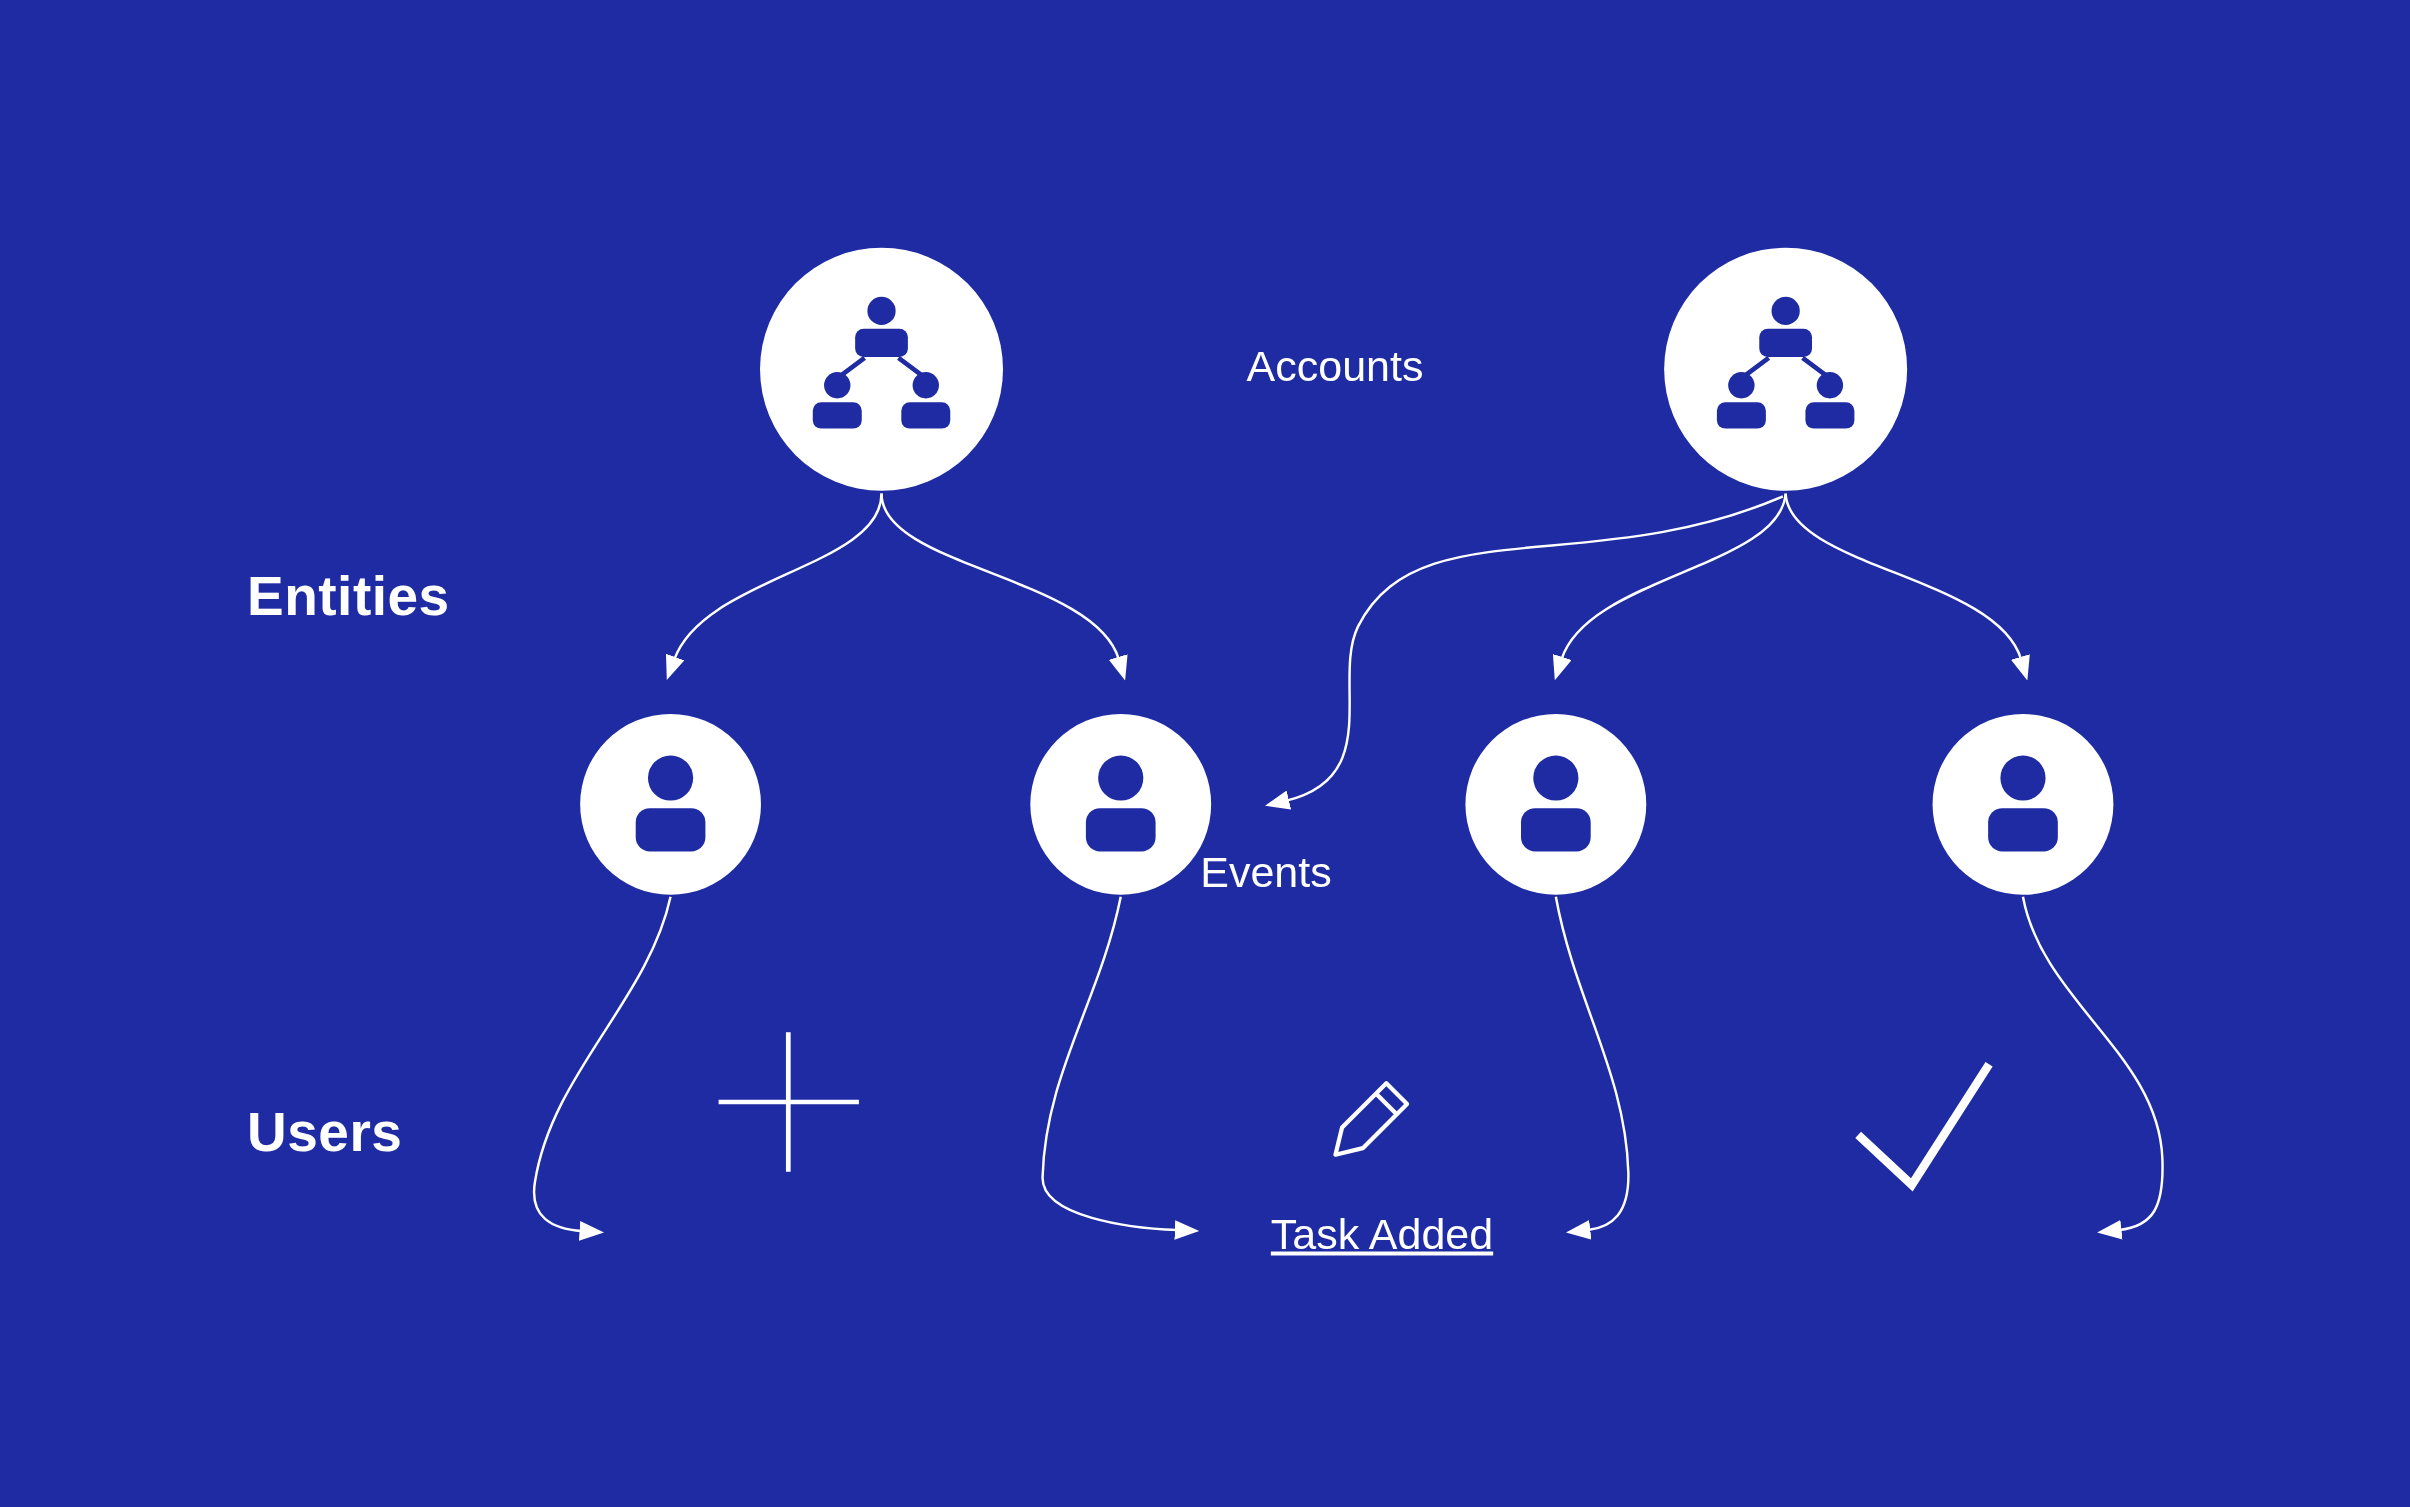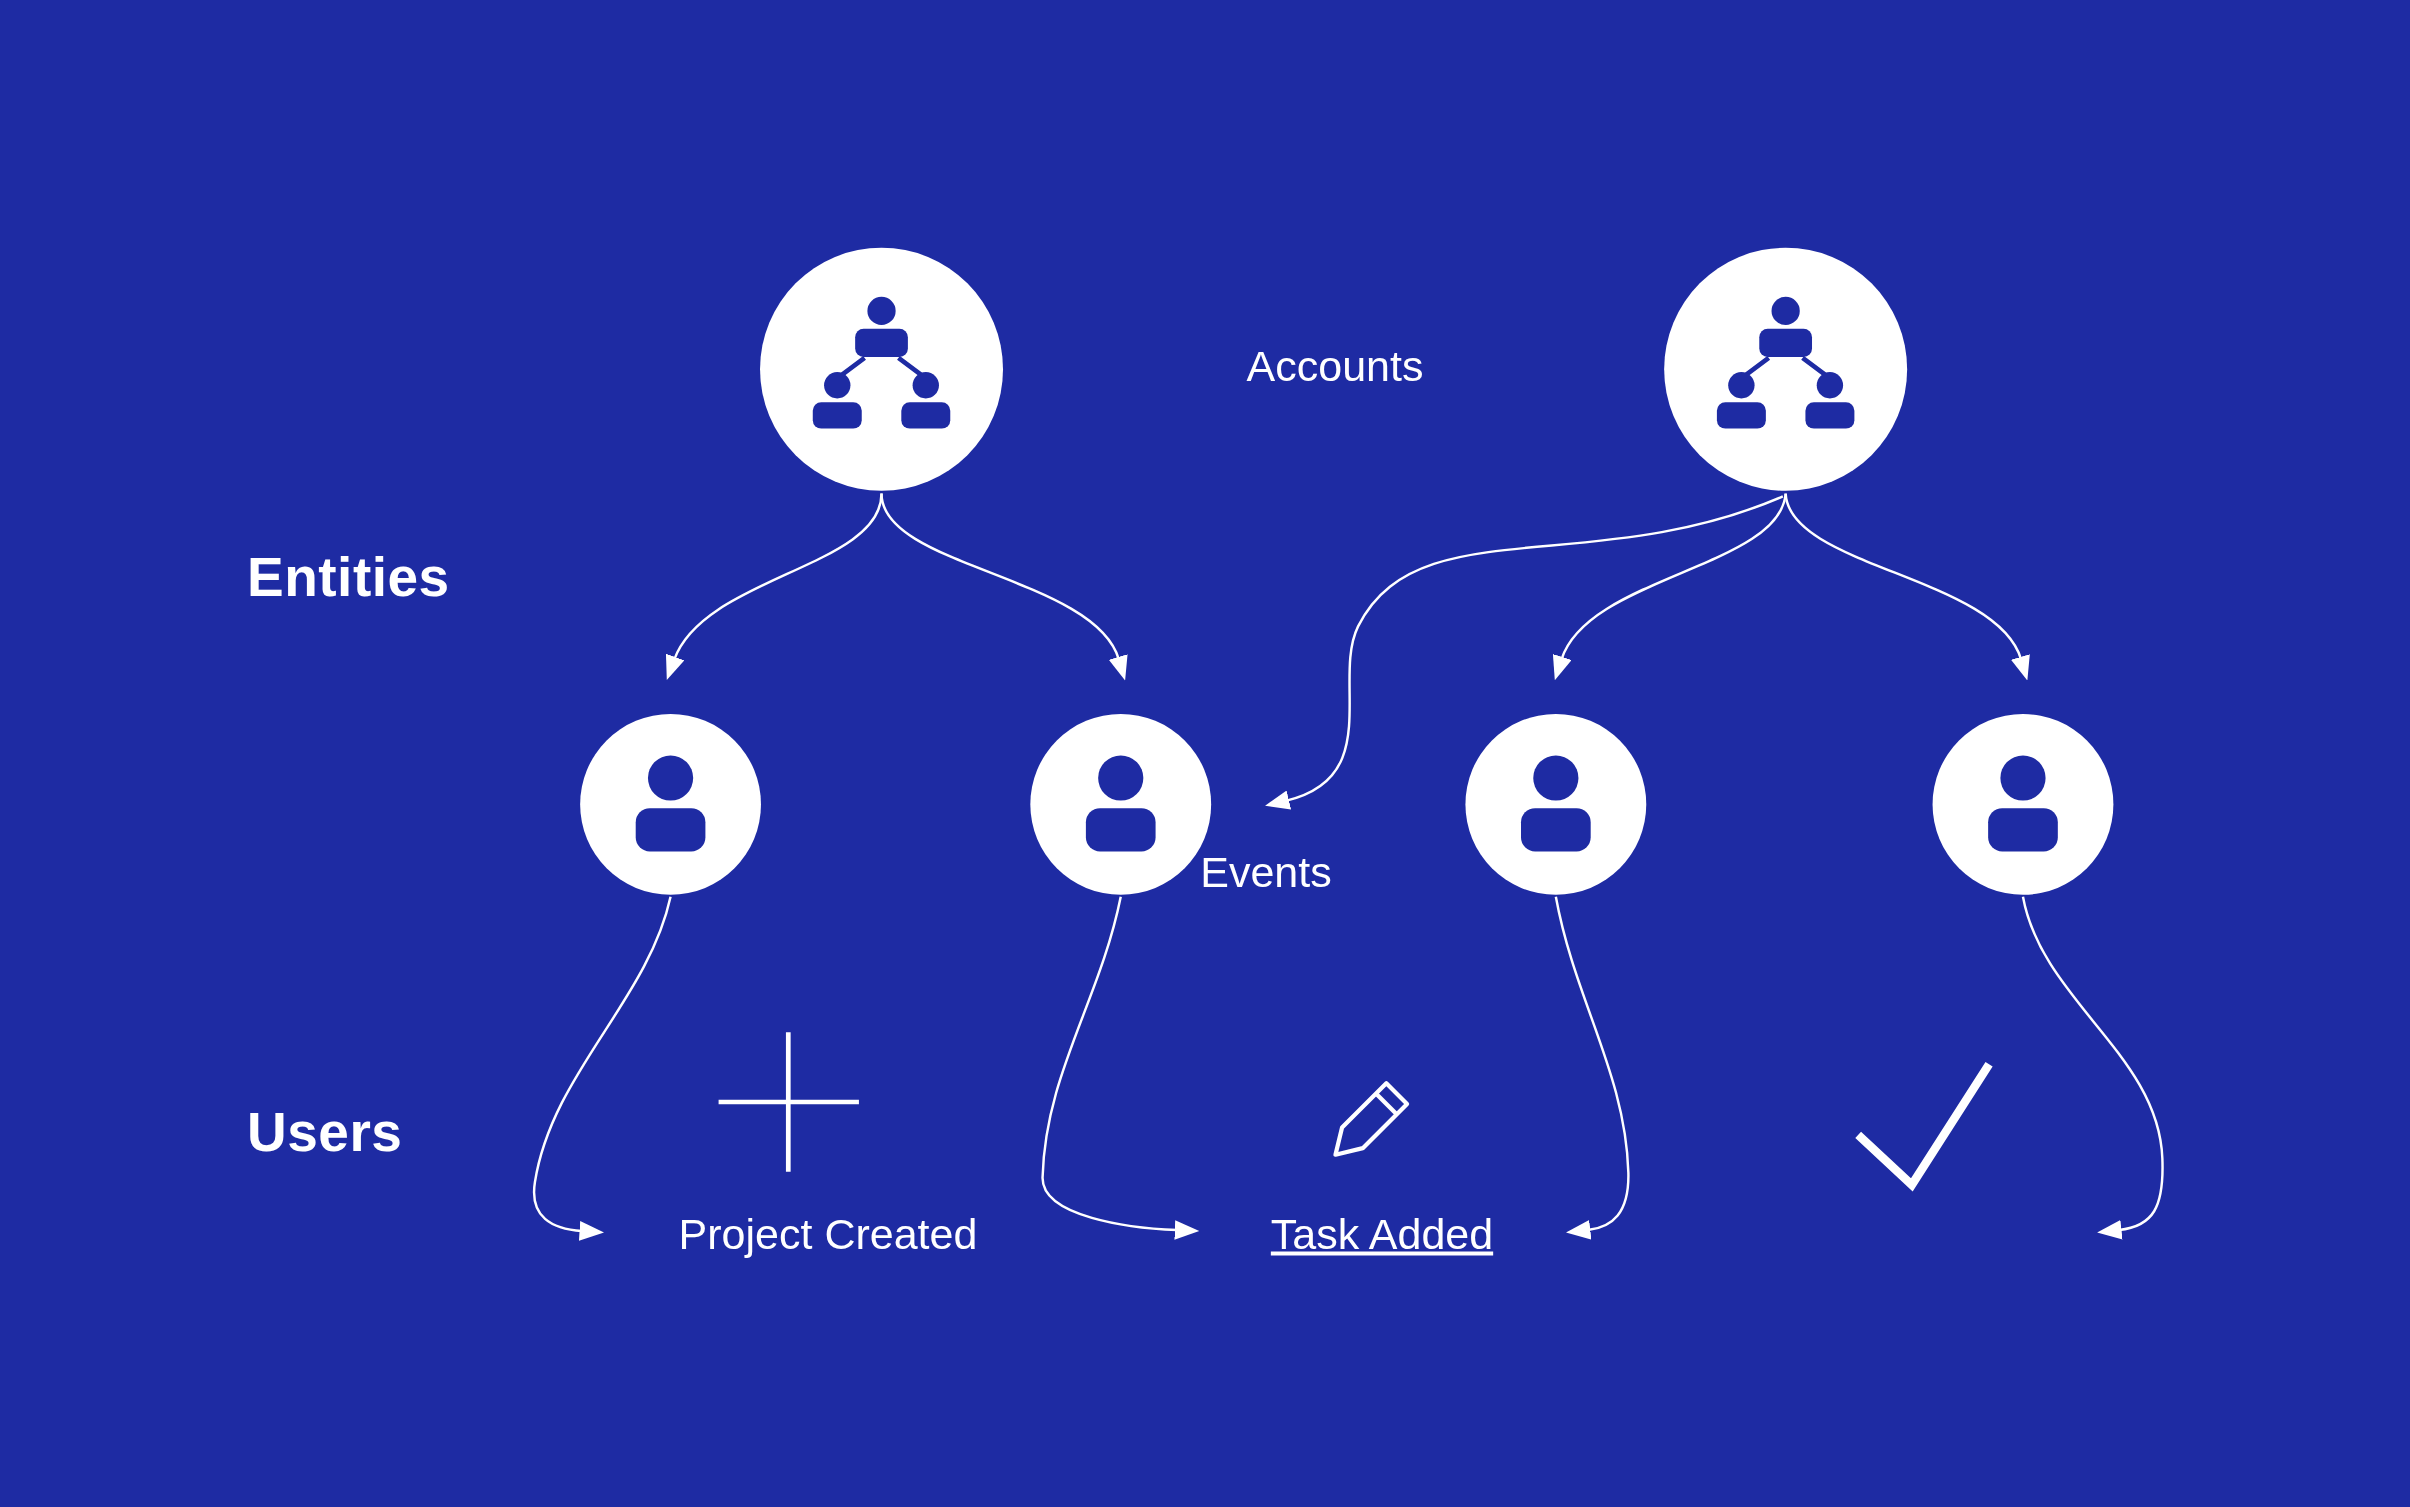--- a/index.html
+++ b/index.html
@@ -97,27 +97,26 @@
     </g>
     <g>
       <path class="icon-stroke" stroke-width="4.5" stroke-linejoin="round" d="M 1418 1226 L 1447 1219 L 1494 1172 L 1472 1150 L 1425 1197 Z"></path>
       <path class="icon-stroke" stroke-width="4.5" d="M 1483 1183 L 1461 1161"></path>
     </g>
     <g>
       <path class="icon-stroke" stroke-width="9" d="M 1973 1205 L 2030 1258 L 2112 1130"></path>
     </g>
   </svg>
 
-  <div class="abs section-label" style="left:247px;top:545px;">Entities</div>
+  <div class="abs section-label" style="left:247px;top:564px;">Entities</div>
 
   <div class="abs section-label" style="left:247px;top:1100px;">Users</div>
 
   <div class="abs centered node-label" style="left:1335px;top:366px;text-align:center;">Accounts</div>
 
   <div class="abs centered node-label" style="left:1266px;top:872px;">Events</div>
 
-  <div class="abs centered event-label" style="left:828px;top:1234px;">Project Created</div>
 
   <div class="abs centered event-label" style="left:1382px;top:1234px;text-decoration:underline;">Task Added</div>
 
 
 </div>
 
 
 </body></html>

